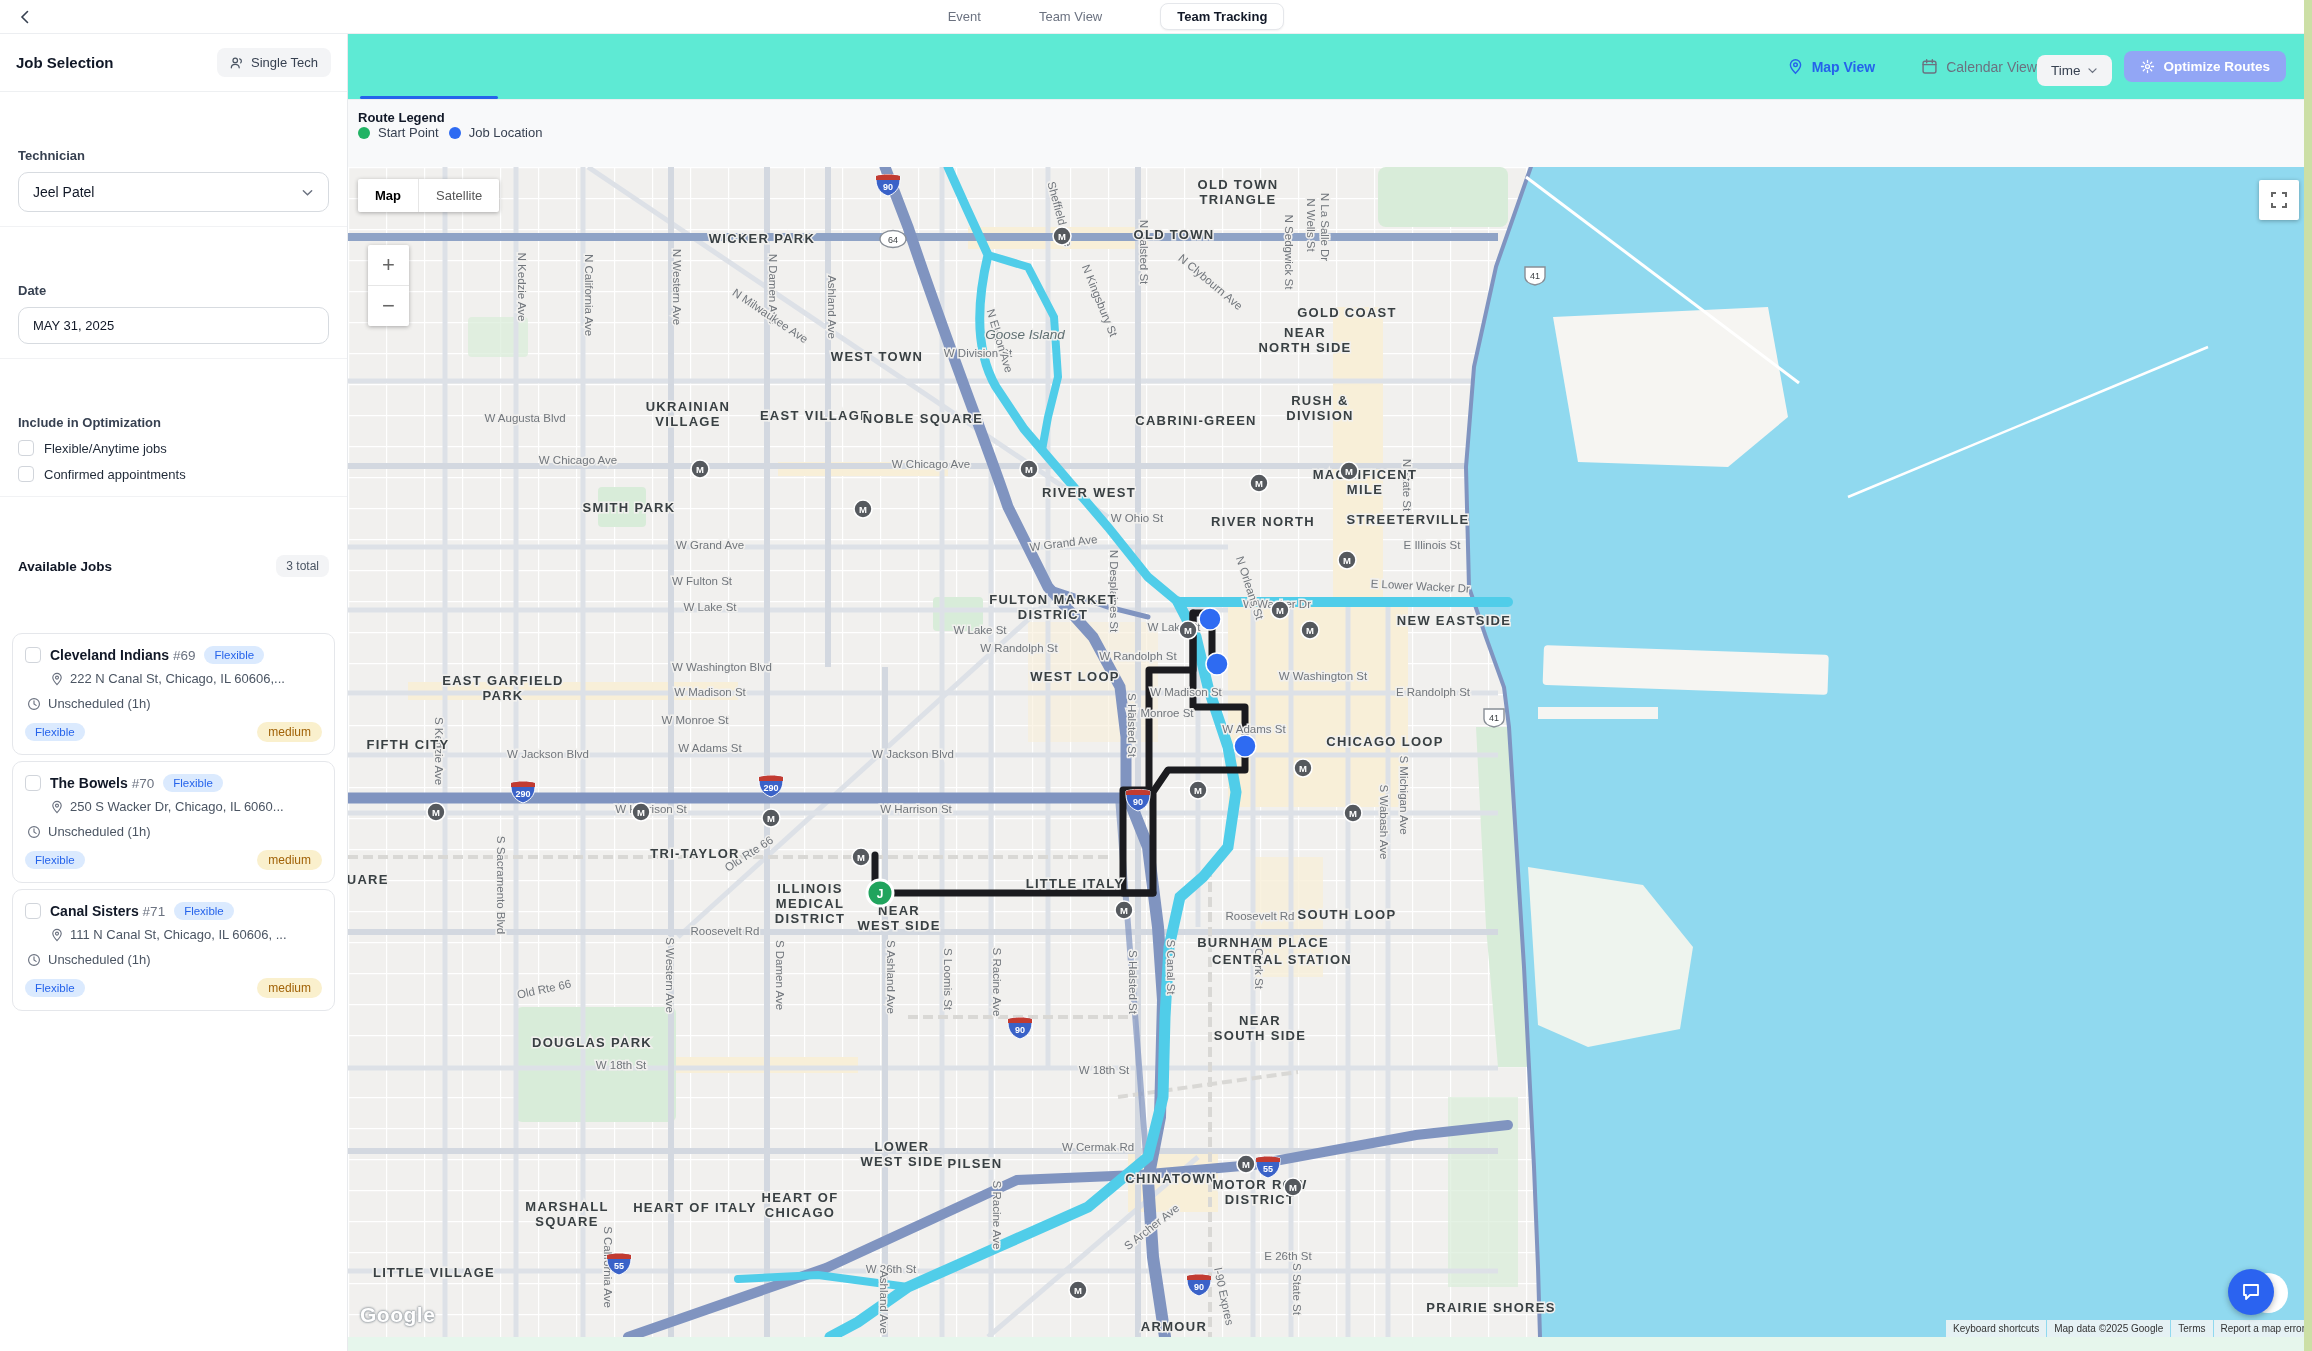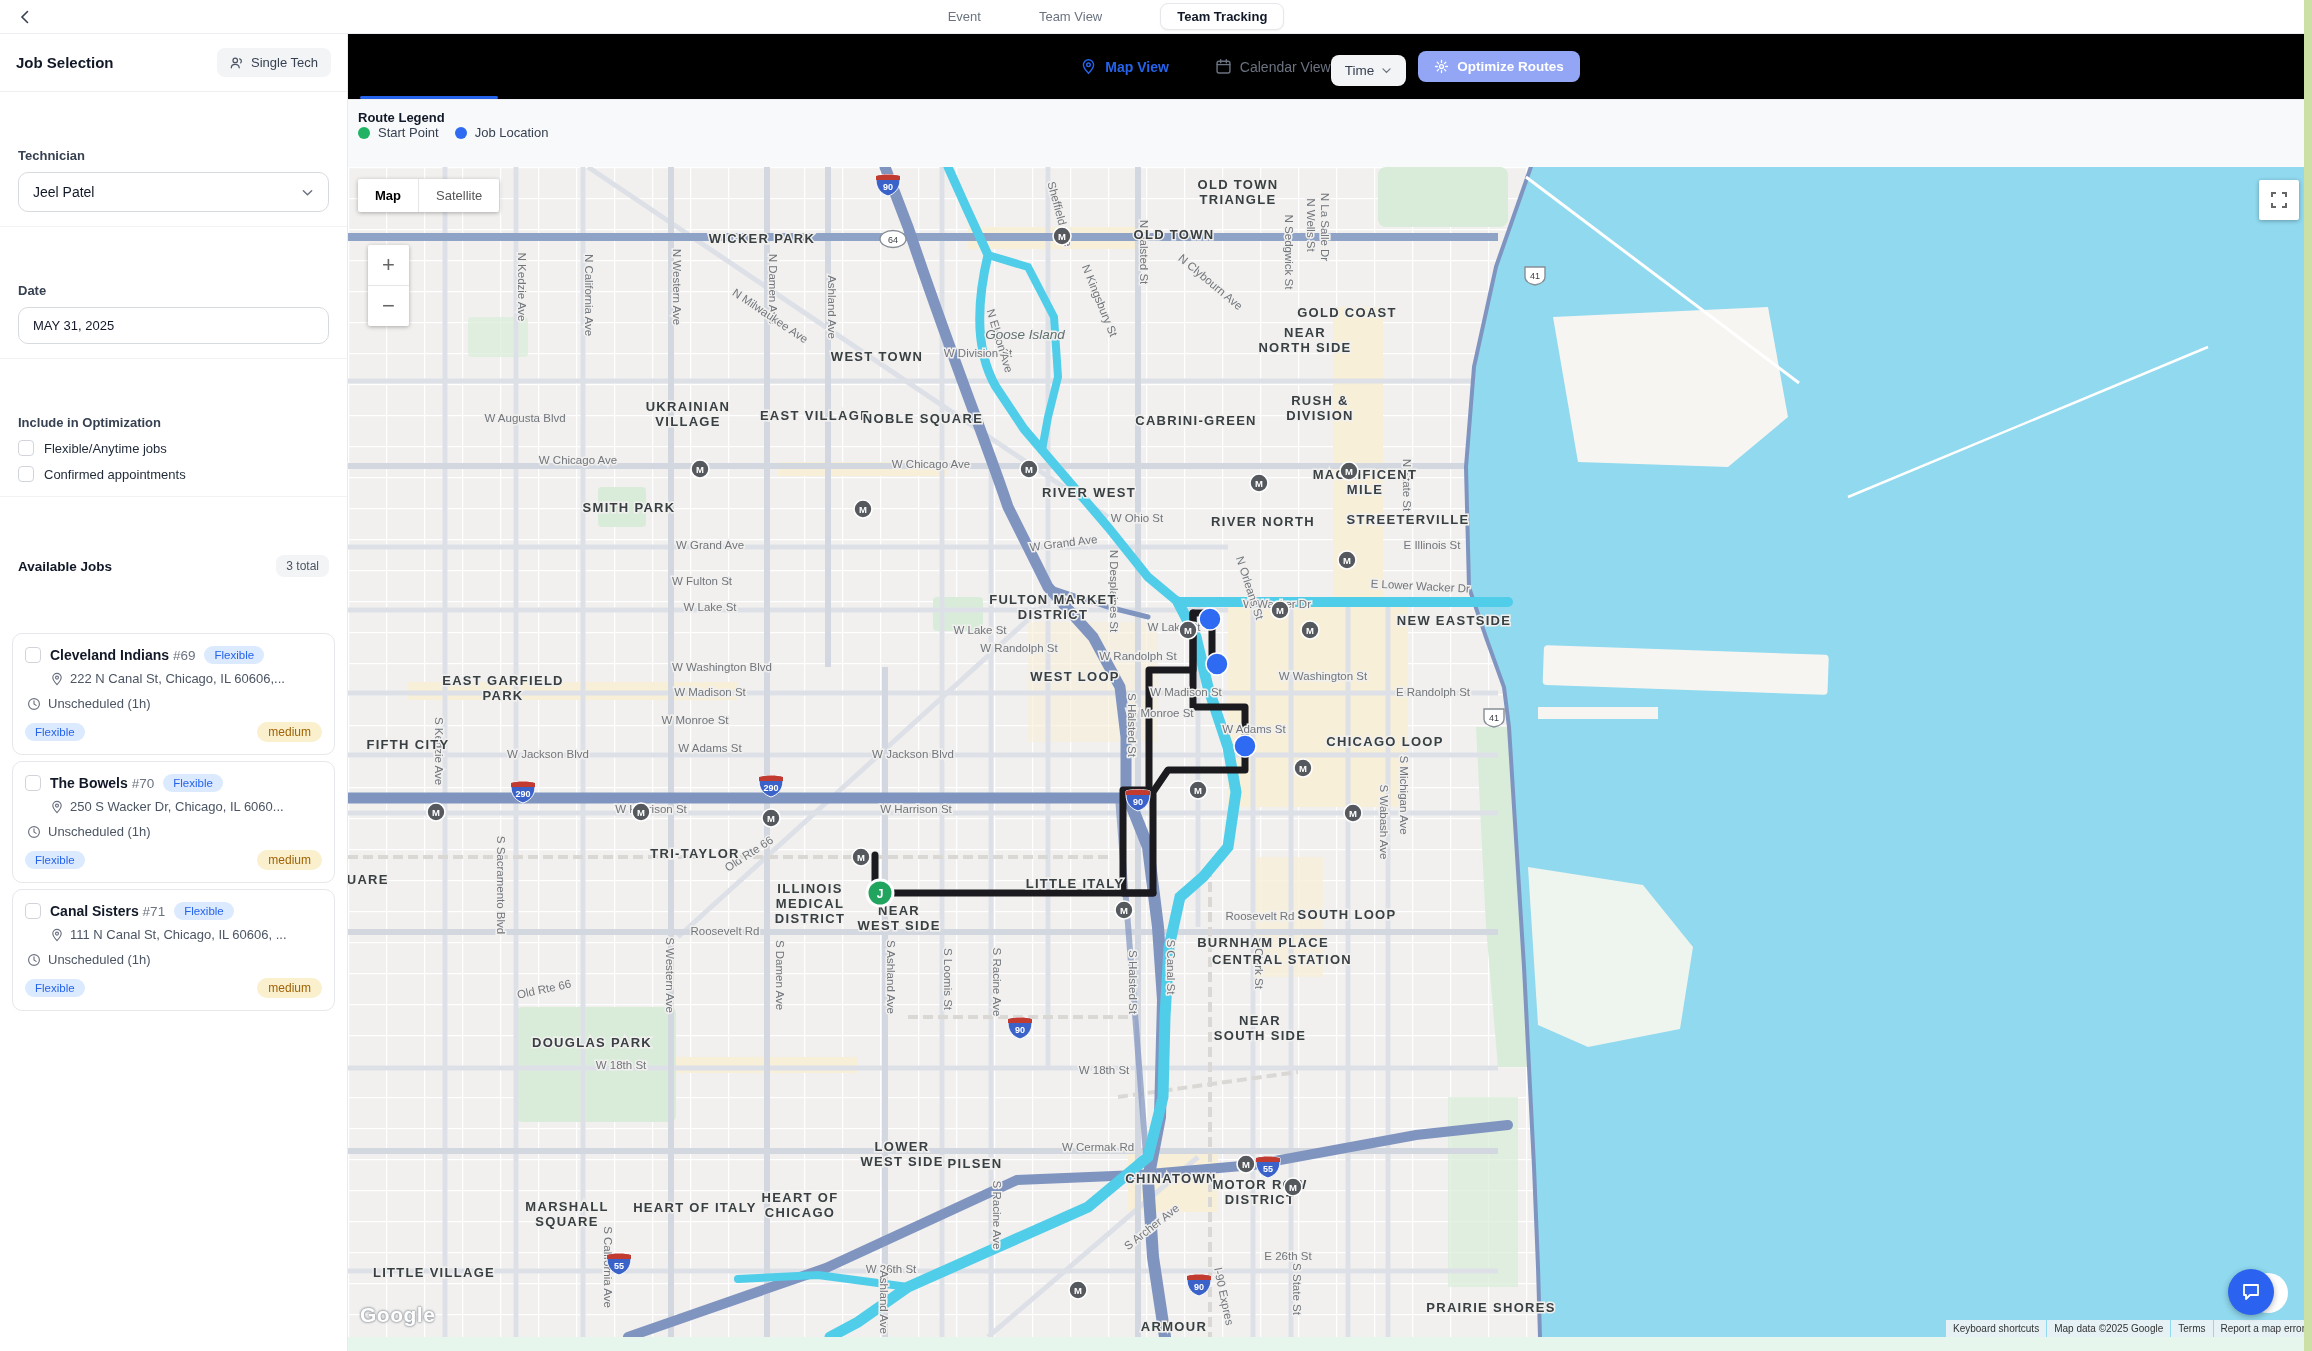--- a/index.html
+++ b/index.html
@@ -45,34 +45,34 @@
   .tag-blue { background:#dbeafe; color:#2563eb; font-size:11.5px; border-radius:999px; padding:3px 10px; }
   .job-addr { display:flex; align-items:center; gap:6px; font-size:13px; color:#4b5563;
     margin:7px 0 0 25px; white-space:nowrap; }
   .job-sched { display:flex; align-items:center; gap:7px; font-size:13px; color:#4b5563; margin:10px 0 0 2px; }
   .job-bottom { display:flex; align-items:center; justify-content:space-between; margin-top:11px; }
   .tag-yellow { background:#faf0cd; color:#a16207; font-size:12px; border-radius:999px; padding:3px 11px; }
   .icon12 { width:14px; height:14px; flex:0 0 auto; color:#6b7280; }
 
   
   .main { flex:1; display:flex; flex-direction:column; min-width:0; }
-  .tabrow { height:66px; background:#000000; border-bottom:1px solid #eceef1; display:flex;
-    align-items:center; justify-content:center; padding:0 26px; position:relative; flex:0 0 auto; }
+  .tabrow { height:66px; background:#5eead4; border-bottom:1px solid #eceef1; display:flex;
+    align-items:center; justify-content:flex-end; padding:0 26px; position:relative; flex:0 0 auto; }
   .viewtabs { display:flex; align-items:center; gap:46px; height:100%; }
   .viewtab { display:flex; align-items:center; gap:8px; font-size:14px; color:#6b7280; cursor:pointer; height:100%; }
   .viewtab.active { color:#2563eb; font-weight:600; }
   .underline { position:absolute; left:12px; bottom:0; width:138px; height:3px; background:#2563eb; border-radius:2px; }
   .actions { display:flex; align-items:center; gap:12px; }
   .btn-gray { background:#f3f4f6; border-radius:8px; padding:8px 14px; font-size:13.5px; color:#374151;
     display:flex; align-items:center; gap:7px; cursor:pointer;margin-top:8px; }
   .btn-primary { background:#92a6f5; border-radius:8px; padding:8px 16px; font-size:13.5px; color:#fff;
     display:flex; align-items:center; gap:8px; cursor:pointer; font-weight:600; }
   .legendblock { height:67px; background:#f8f9fa; padding:10px 0 0 10px; flex:0 0 auto; }
   .legend-title { font-size:13px; font-weight:700; color:#111827; margin-bottom:0; }
-  .legend-row { display:flex; align-items:center; gap:16px; }
+  .legend-row { display:flex; align-items:center; gap:10px; }
   .legend-item { display:flex; align-items:center; gap:8px; font-size:13px; color:#374151; }
   .dot { width:12px; height:12px; border-radius:50%; }
 
   
   .maparea { position:relative; flex:1; background:#f1f0ee; overflow:hidden; }
   .maparea svg.base { position:absolute; left:0; top:0; }
   .maptype { position:absolute; left:10px; top:12px; display:flex; background:#fff; border-radius:2px;
     box-shadow:0 1px 4px rgba(0,0,0,.3); z-index:5; }
   .maptype div { padding:9px 17px; font-size:13px; color:#565656; cursor:pointer; }
   .maptype div.on { font-weight:700; color:#000; }

